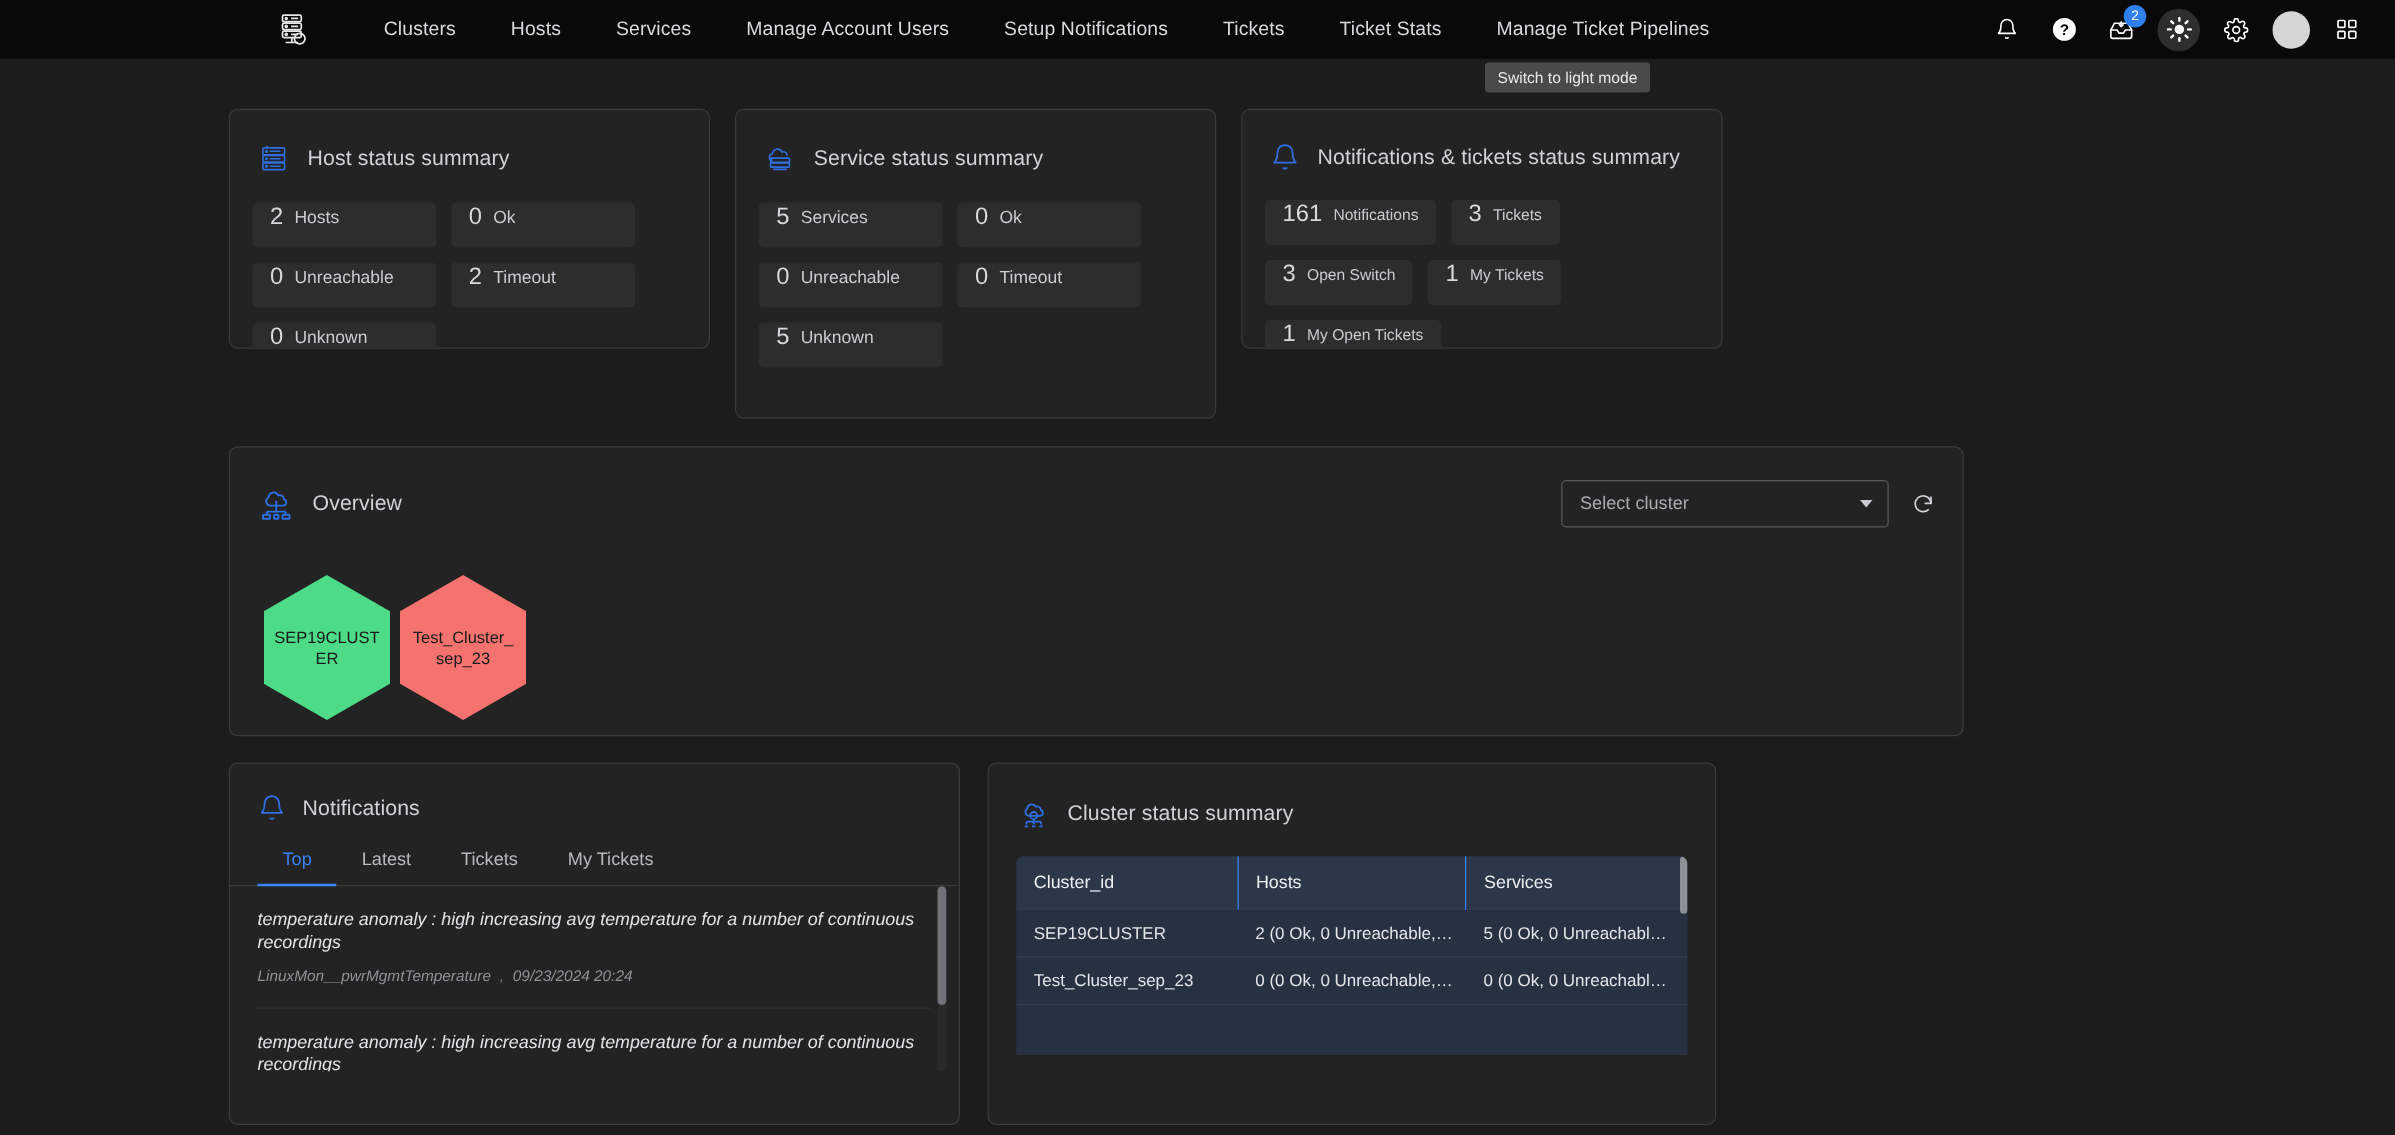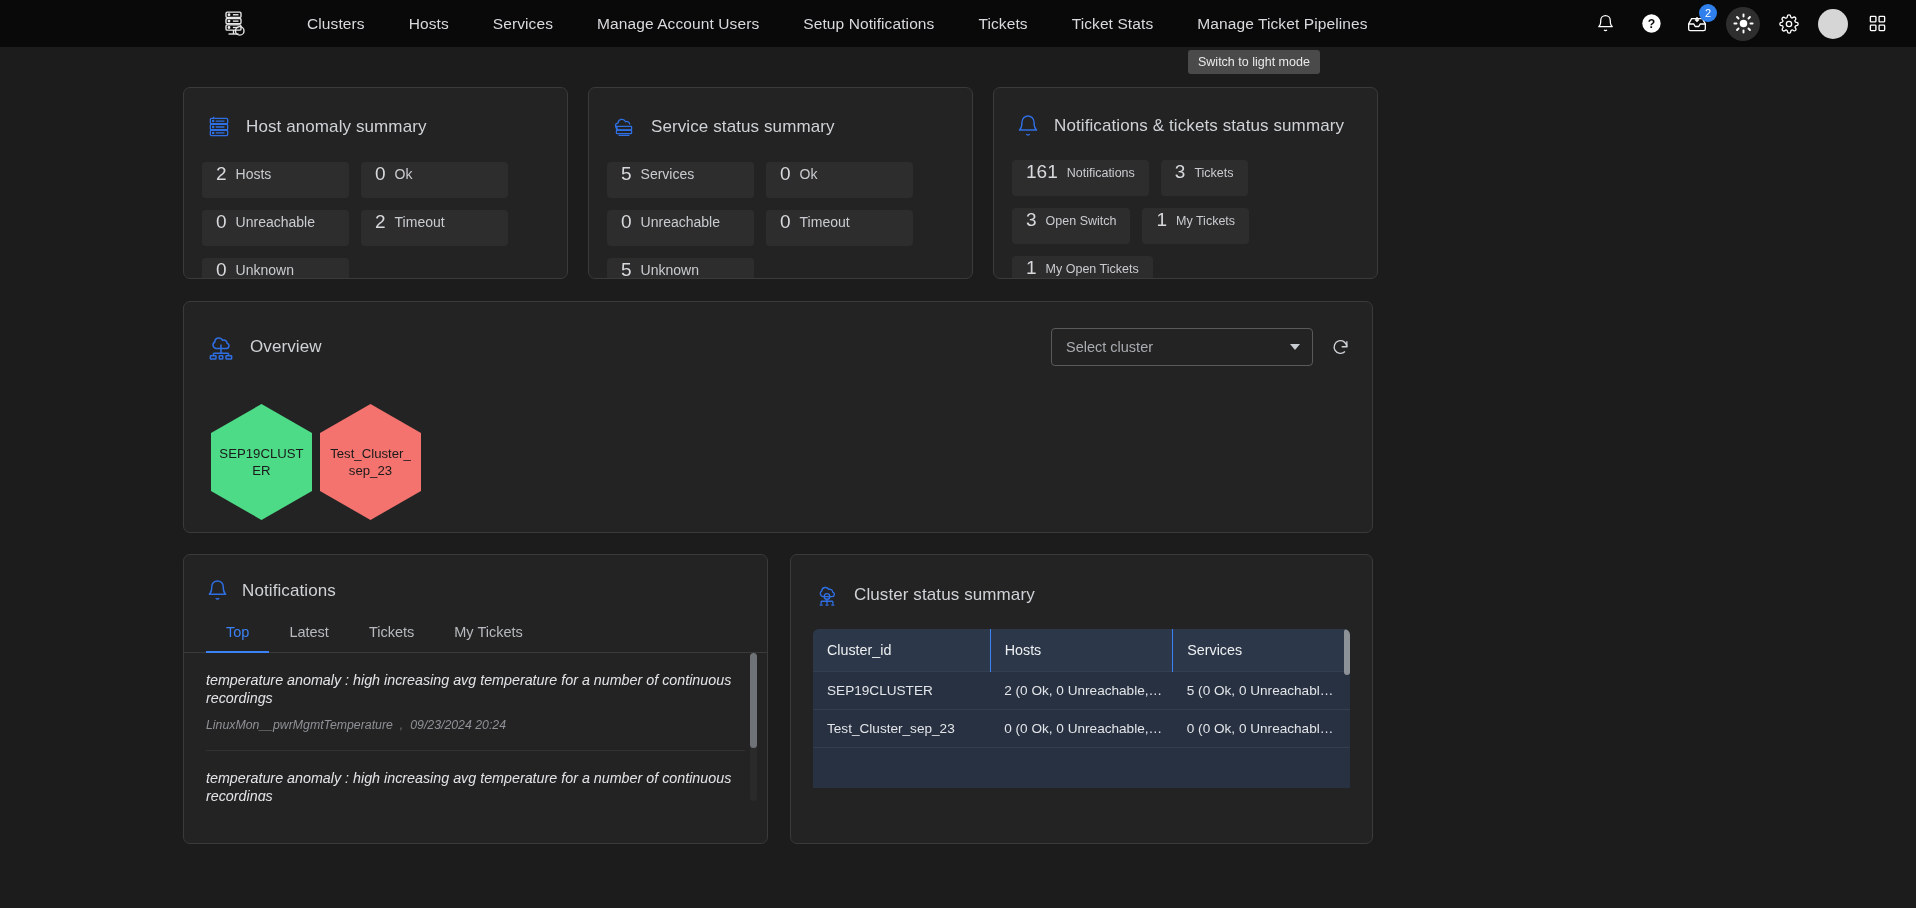--- a/index.html
+++ b/index.html
@@ -68,21 +68,21 @@
   .card-title { color: #cfd2d6; font-size: 17px; letter-spacing: .1px; }
   .icon-blue { color: #2f6fe4; display: flex; align-items: center; }
 
   
   .summary-row {
     display: flex; gap: 20px;
     padding: 40px 183px 0 183px;
   }
   .sum-card { position: relative; overflow: hidden; padding: 26px 18px 22px 18px; }
   .sum-card.c1 { width: 385px; height: 192px; }
-  .sum-card.c2 { width: 385px; height: 192px; }
+  .sum-card.c2 { width: 385px; height: 248px; }
   .sum-card.c3 { width: 385px; height: 192px; }
   .sum-head { display: flex; align-items: center; gap: 14px; padding-left: 4px; }
   .chips { display: flex; flex-wrap: wrap; gap: 12px; margin-top: 22px; }
   .chip {
     background: #2d2d2d;
     border-radius: 4px;
     height: 36px;
     display: flex; align-items: baseline; gap: 9px;
     padding: 0 14px;
     white-space: nowrap;
@@ -92,21 +92,21 @@
   .chip .lbl { color: #c9ccd0; font-size: 14px; }
   .chip.small .lbl { font-size: 12.5px; }
 
   .c1 .chip { width: 147px; }
   .c2 .chip { width: 147px; }
   .c3 .chip { width: auto; }
 
   
   .overview-wrap { padding: 22px 183px 0 183px; }
   .overview {
-    width: 1190px; height: 232px;
+    width: 1388px; height: 232px;
     padding: 26px 22px 0 22px;
     position: relative;
   }
   .overview-head { display: flex; align-items: center; justify-content: space-between; }
   .select-area { display: flex; align-items: center; gap: 18px; justify-content: center; }
   .select-box {
     width: 262px; height: 38px;
     border: 1px solid #5a5a5a; border-radius: 4px;
     display: flex; align-items: center; justify-content: space-between;
     padding: 0 12px 0 14px;
@@ -276,21 +276,21 @@
           <rect x="4" y="15" width="16" height="5" rx="1"></rect>
           <path d="M7 4V2.5"></path>
           <circle cx="6.6" cy="6.5" r="0.6"></circle>
           <circle cx="6.6" cy="12" r="0.6"></circle>
           <circle cx="6.6" cy="17.5" r="0.6"></circle>
           <line x1="9" y1="6.5" x2="17" y2="6.5"></line>
           <line x1="9" y1="12" x2="17" y2="12"></line>
           <line x1="9" y1="17.5" x2="17" y2="17.5"></line>
         </svg>
       </span>
-      <span class="card-title">Host anomaly summary</span>
+      <span class="card-title">Host status summary</span>
     </div>
     <div class="chips">
       <div class="chip">
         <span class="num">2</span>
         <span class="lbl">Hosts</span>
       </div>
       <div class="chip">
         <span class="num">0</span>
         <span class="lbl">Ok</span>
       </div>

